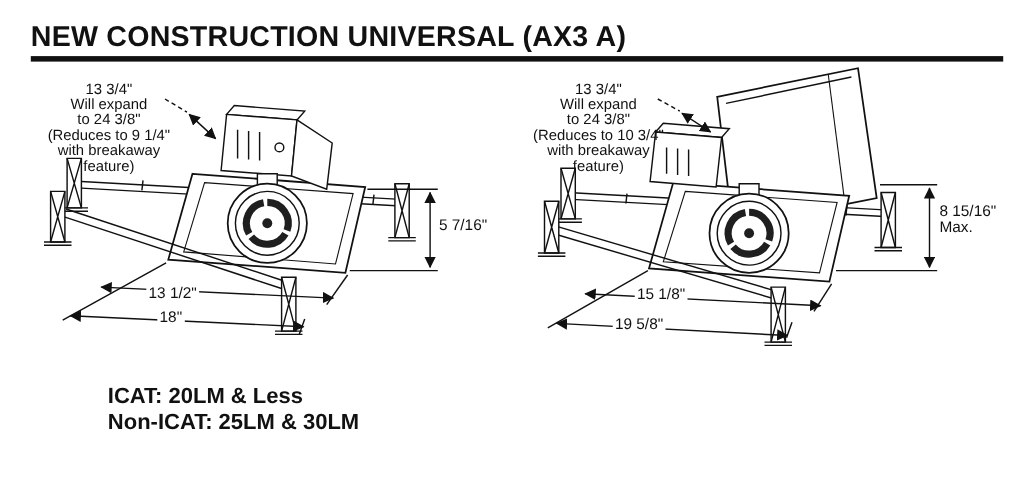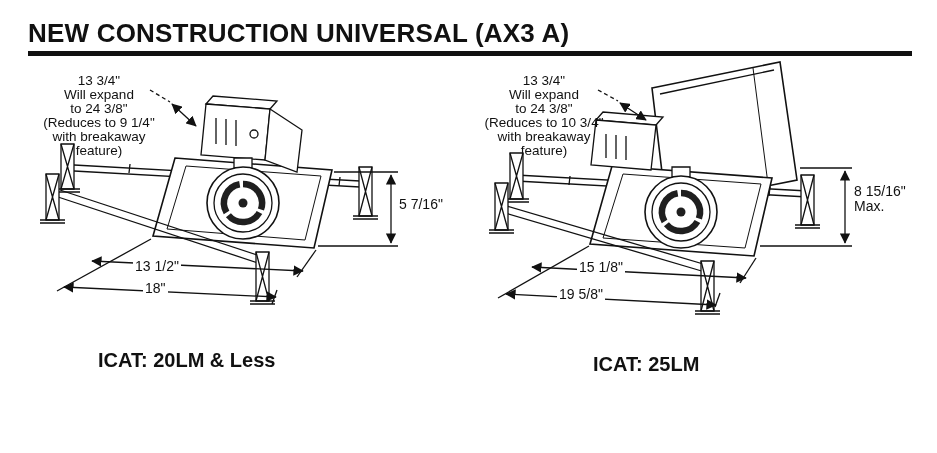--- a/index.html
+++ b/index.html
@@ -245,35 +245,33 @@
     <div>with breakaway</div>
     <div>feature)</div>
   </div>
 
   <div class="dim" style="left:397px; top:197px;">5 7/16"</div>
   <div class="dim" style="left:133px; top:259px;">13 1/2"</div>
   <div class="dim" style="left:143px; top:281px;">18"</div>
 
   <div class="caption" style="left:98px; top:348px; width:250px;">
     <div>ICAT: 20LM &amp; Less</div>
+    <div>Non-ICAT: 25LM &amp; 30LM</div>
   </div>
 
   <div class="note" style="left:466px; top:74px; width:156px;">
     <div>13 3/4"</div>
     <div>Will expand</div>
     <div>to 24 3/8"</div>
     <div>(Reduces to 10 3/4"</div>
     <div>with breakaway</div>
     <div>feature)</div>
   </div>
 
   <div class="dim" style="left:852px; top:184px;">
     <div>8 15/16"</div>
     <div>Max.</div>
   </div>
   <div class="dim" style="left:577px; top:260px;">15 1/8"</div>
   <div class="dim" style="left:557px; top:287px;">19 5/8"</div>
 
-  <div class="caption" style="left:593px; top:352px; width:215px;">
-    <div>ICAT: 25LM</div>
-  </div>
 
 </div>
 
 </body></html>

